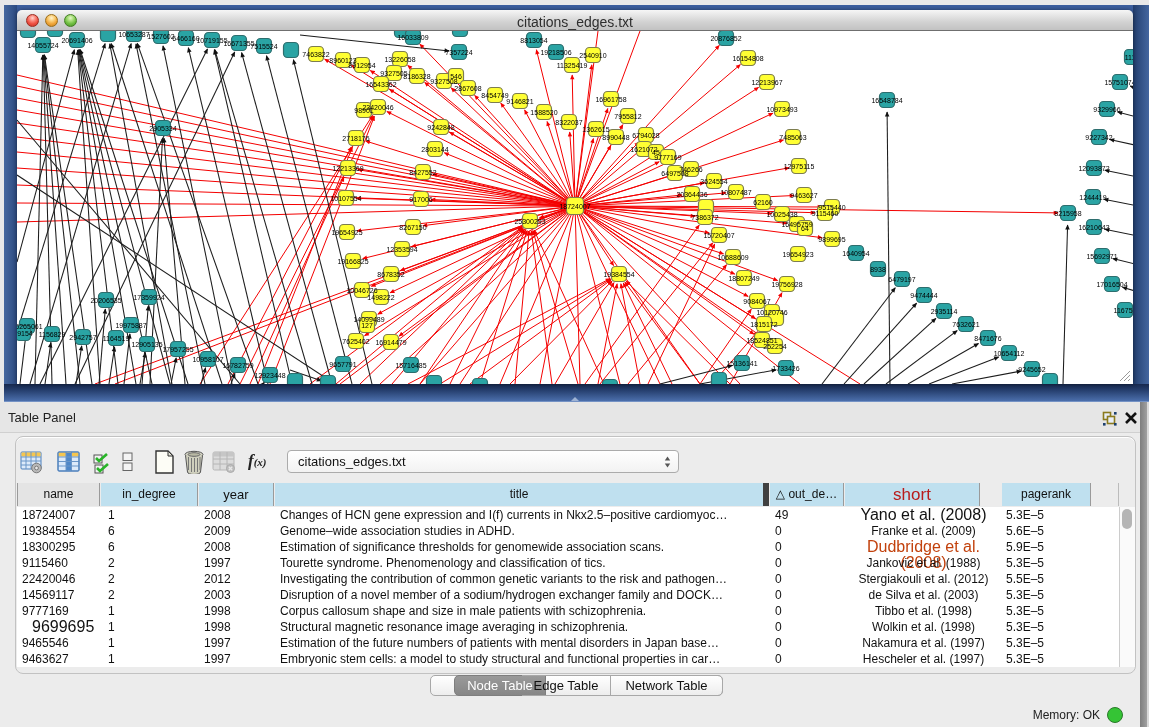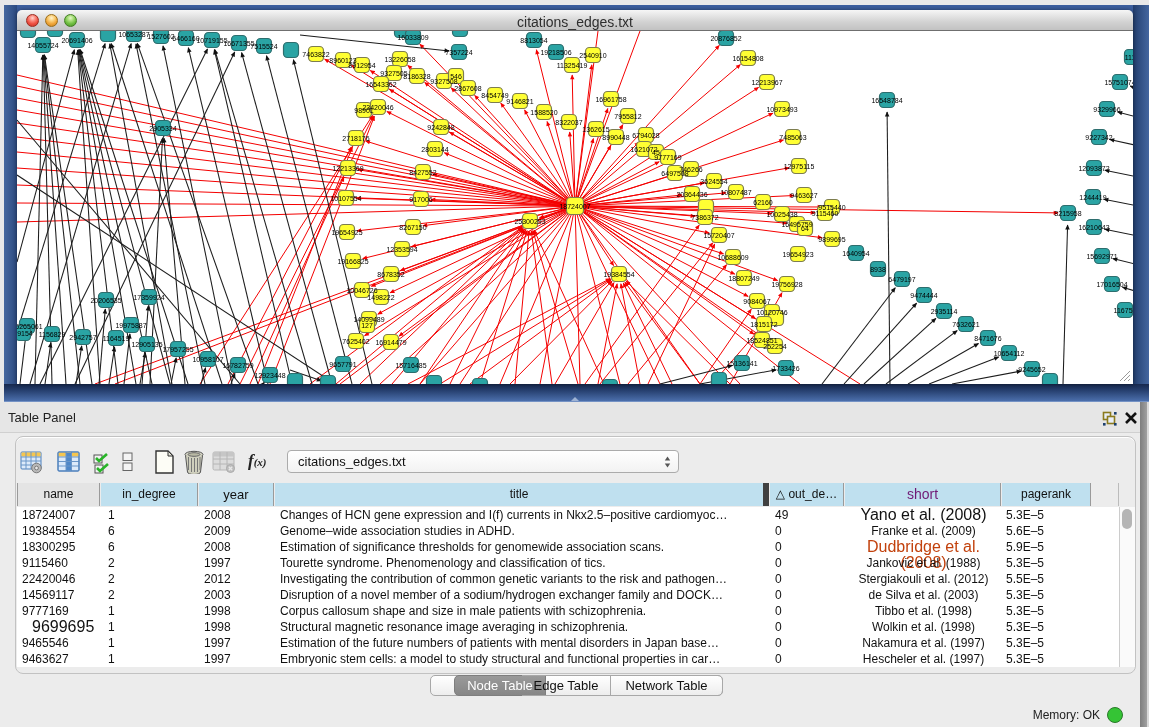--- a/index.html
+++ b/index.html
@@ -566,21 +566,21 @@
 <svg style="position:absolute;left:664px;top:456px" width="7" height="12" viewBox="0 0 7 12">
       <path d="M3.5 0.5L6.2 4.4H0.8z" fill="#555"></path>
       <path d="M3.5 11.5L0.8 7.6h5.4z" fill="#555"></path>
     </svg>
 
 <div style="position:absolute;left:17px;top:483px;width:83px;height:23px;background:#e4e4e4;border-right:1px solid #9a9a9a;border-left:1px solid #9a9a9a;text-align:center;line-height:23px;font-size:12px;color:#111;">name</div>
     <div style="position:absolute;left:101px;top:483px;width:97px;height:23px;background:#bfe0ef;border-right:1px solid #9a9a9a;text-align:center;line-height:23px;font-size:12px;color:#111;">in_degree</div>
     <div style="position:absolute;left:199px;top:483px;width:75px;height:23px;background:#bfe0ef;border-right:1px solid #9a9a9a;text-align:center;line-height:23px;font-size:13px;color:#111;">year</div>
     <div style="position:absolute;left:275px;top:483px;width:494px;height:23px;background:#bfe0ef;border-right:6px solid #404040;text-align:center;line-height:23px;font-size:12px;color:#111;">title</div>
     <div style="position:absolute;left:770px;top:483px;width:74px;height:23px;background:#bfe0ef;border-right:1px solid #9a9a9a;text-align:center;line-height:23px;font-size:12px;color:#111;">△ out_de…</div>
-    <div style="position:absolute;left:845px;top:483px;width:156px;height:23px;background:#bfe0ef;border-right:1px solid #9a9a9a;text-align:center;line-height:23px;font-size:14px;color:#701a75;">short</div>
+    <div style="position:absolute;left:845px;top:483px;width:135px;height:23px;background:#bfe0ef;border-right:1px solid #9a9a9a;text-align:center;line-height:23px;font-size:17px;color:#b91c1c;">short</div>
     <div style="position:absolute;left:1002px;top:483px;width:89px;height:23px;background:#bfe0ef;border-right:1px solid #9a9a9a;text-align:center;line-height:23px;font-size:12px;color:#111;">pagerank</div>
     <div style="position:absolute;left:1092px;top:483px;width:27px;height:23px;background:#ececec;border-right:1px solid #bbb;"></div>
     <div style="position:absolute;left:17px;top:507px;width:1102px;height:160px;background:#fff;"></div>
     <div style="position:absolute;left:22px;top:507px;width:80px;height:16px;font-size:12px;line-height:16px;color:#111;">18724007</div>
     <div style="position:absolute;left:108px;top:507px;font-size:12px;line-height:16px;color:#111;">1</div>
     <div style="position:absolute;left:204px;top:507px;font-size:12px;line-height:16px;color:#111;">2008</div>
     <div style="position:absolute;left:280px;top:507px;width:488px;height:16px;font-size:12px;line-height:16px;color:#111;white-space:nowrap;overflow:hidden;">Changes of HCN gene expression and I(f) currents in Nkx2.5–positive cardiomyoc…</div>
     <div style="position:absolute;left:775px;top:507px;font-size:12px;line-height:16px;color:#111;">49</div>
     <div style="position:absolute;left:845px;top:507px;width:157px;text-align:center;font-size:16px;line-height:16px;color:#111;">Yano et al. (2008)</div>
     <div style="position:absolute;left:1006px;top:507px;font-size:12px;line-height:16px;color:#111;">5.3E–5</div>

